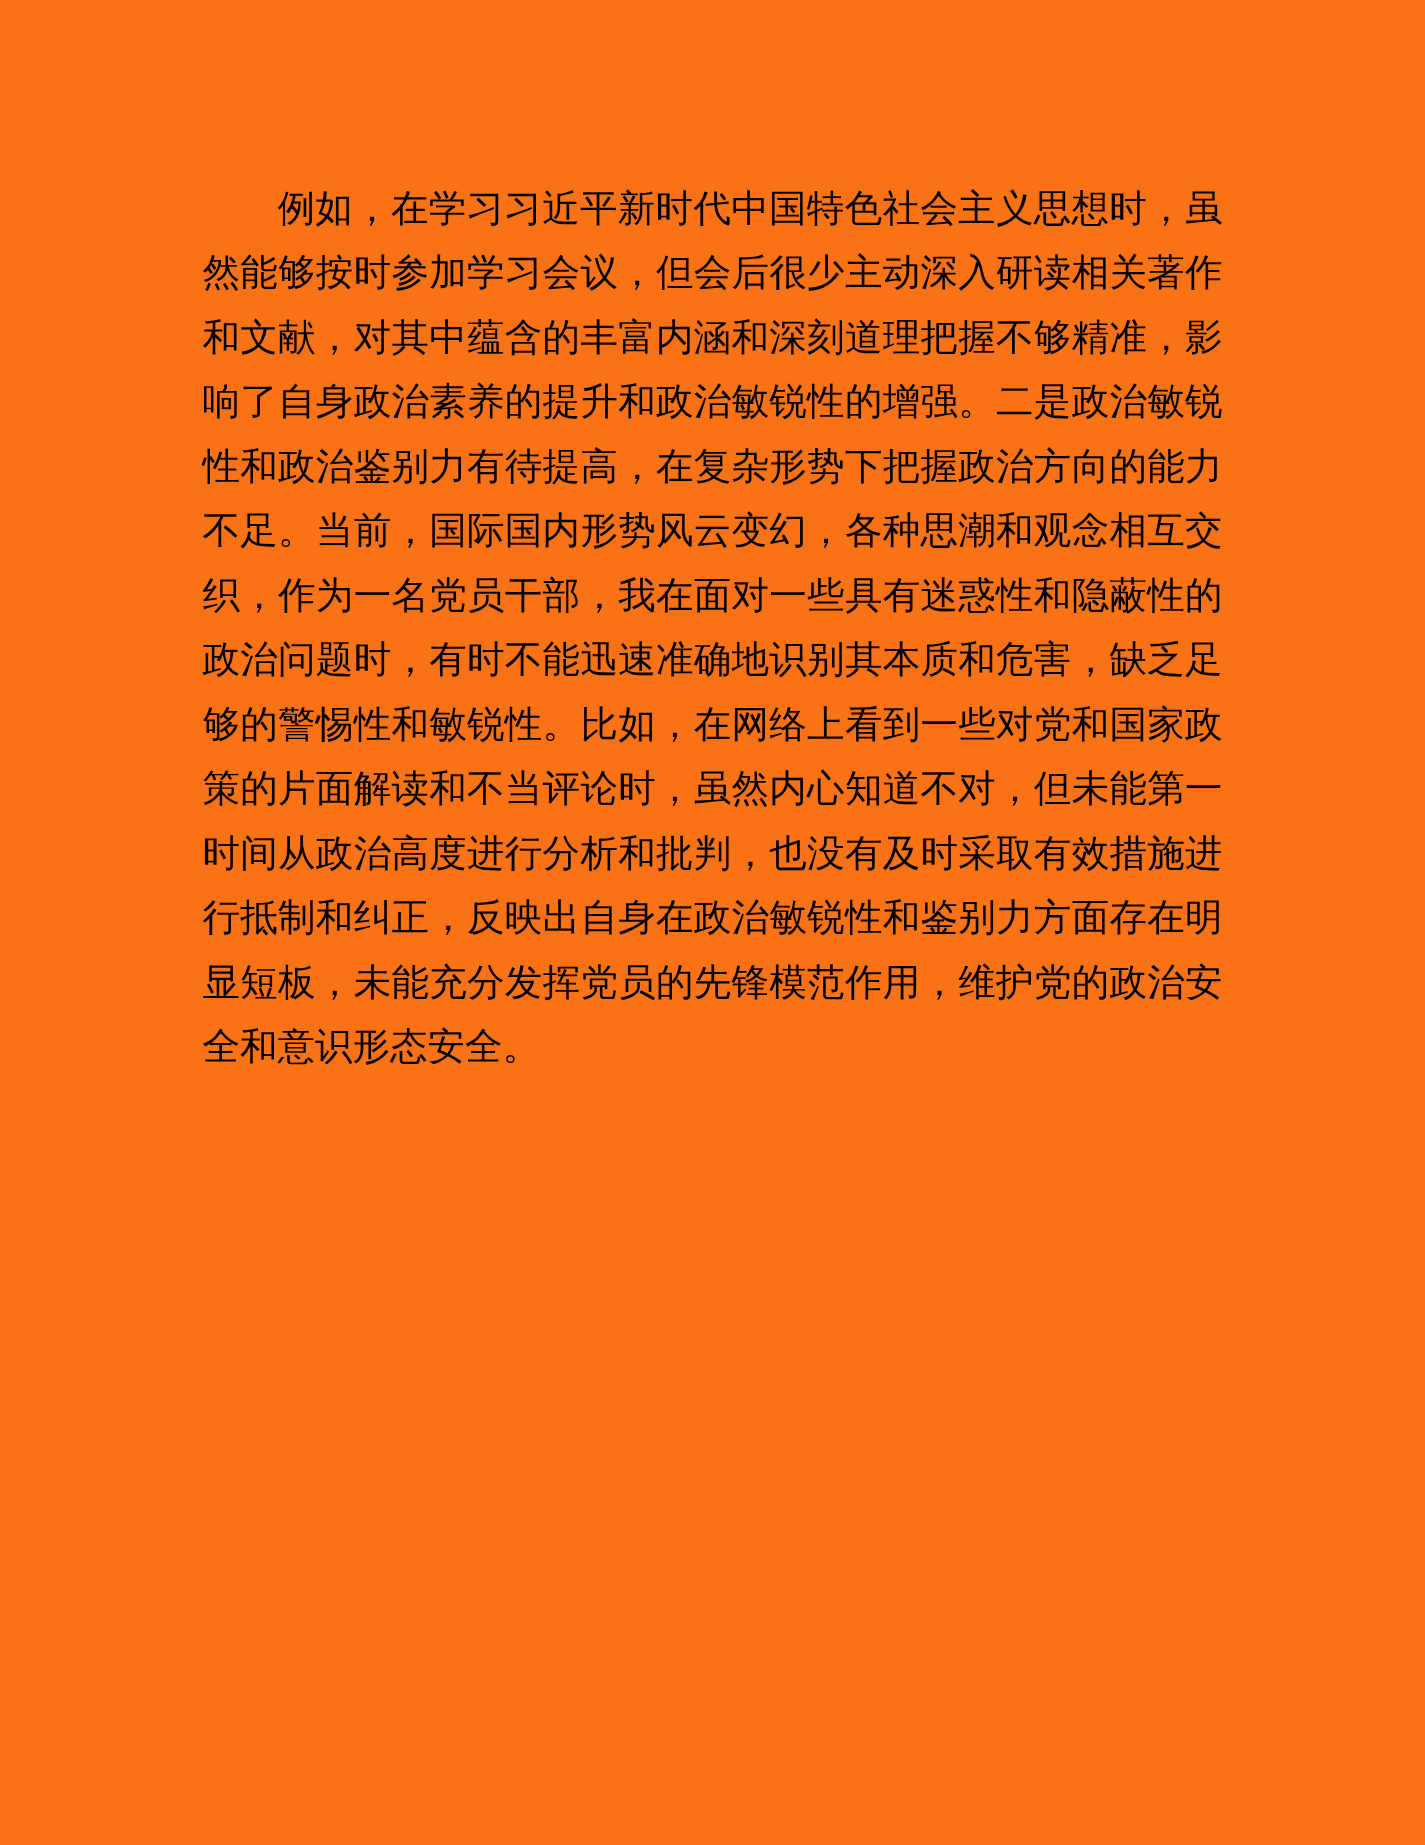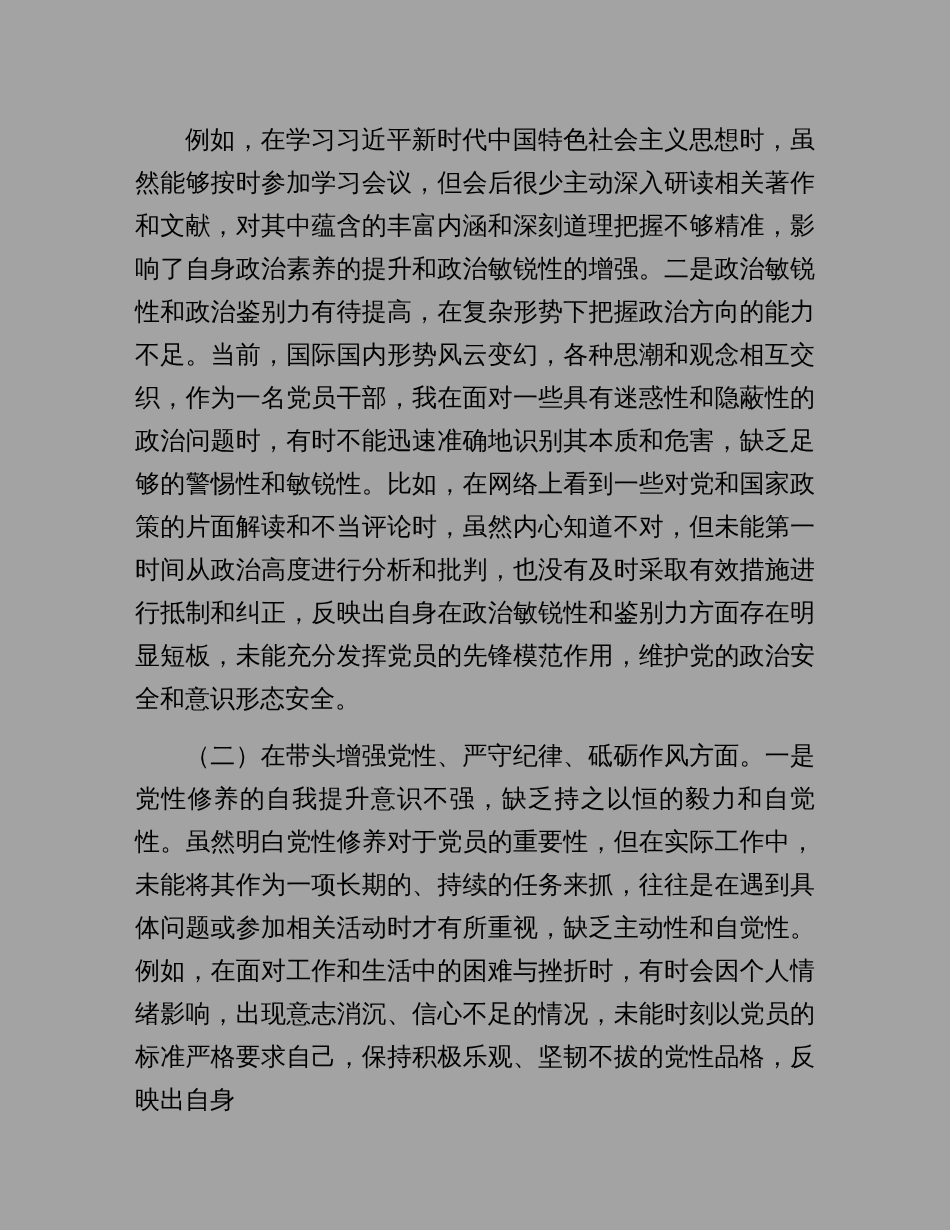--- a/index.html
+++ b/index.html
@@ -9,35 +9,34 @@
   body {
     width: 950px;
     height: 1230px;
     background: #ffffff;
     font-family: "Liberation Sans", sans-serif;
   }
   .page {
     box-sizing: border-box;
     width: 950px;
     height: 1230px;
-    background: #a3a3a3;
+    background: #f97316;
     padding: 118px 135px 0 135px;
     overflow: hidden;
   }
   .para {
     margin: 0 0 14px 0;
     font-family: "Liberation Sans", sans-serif;
     font-size: 25px;
     line-height: 43px;
     color: #000000;
     text-align: justify;
     text-justify: inter-ideograph;
     text-indent: 2em;
     word-break: normal;
   }
 </style>
 </head>
 <body>
 
 <div class="page">
   <p class="para">例如，在学习习近平新时代中国特色社会主义思想时，虽然能够按时参加学习会议，但会后很少主动深入研读相关著作和文献，对其中蕴含的丰富内涵和深刻道理把握不够精准，影响了自身政治素养的提升和政治敏锐性的增强。二是政治敏锐性和政治鉴别力有待提高，在复杂形势下把握政治方向的能力不足。当前，国际国内形势风云变幻，各种思潮和观念相互交织，作为一名党员干部，我在面对一些具有迷惑性和隐蔽性的政治问题时，有时不能迅速准确地识别其本质和危害，缺乏足够的警惕性和敏锐性。比如，在网络上看到一些对党和国家政策的片面解读和不当评论时，虽然内心知道不对，但未能第一时间从政治高度进行分析和批判，也没有及时采取有效措施进行抵制和纠正，反映出自身在政治敏锐性和鉴别力方面存在明显短板，未能充分发挥党员的先锋模范作用，维护党的政治安全和意识形态安全。</p>
-  <p class="para">（二）在带头增强党性、严守纪律、砥砺作风方面。一是党性修养的自我提升意识不强，缺乏持之以恒的毅力和自觉性。虽然明白党性修养对于党员的重要性，但在实际工作中，未能将其作为一项长期的、持续的任务来抓，往往是在遇到具体问题或参加相关活动时才有所重视，缺乏主动性和自觉性。例如，在面对工作和生活中的困难与挫折时，有时会因个人情绪影响，出现意志消沉、信心不足的情况，未能时刻以党员的标准严格要求自己，保持积极乐观、坚韧不拔的党性品格，反映出自身</p>
 </div>
 
 </body></html>

